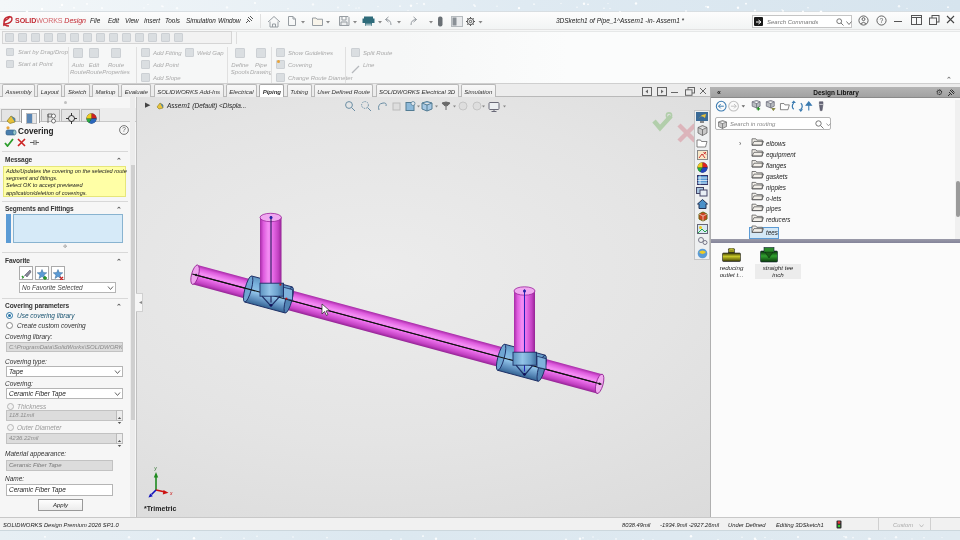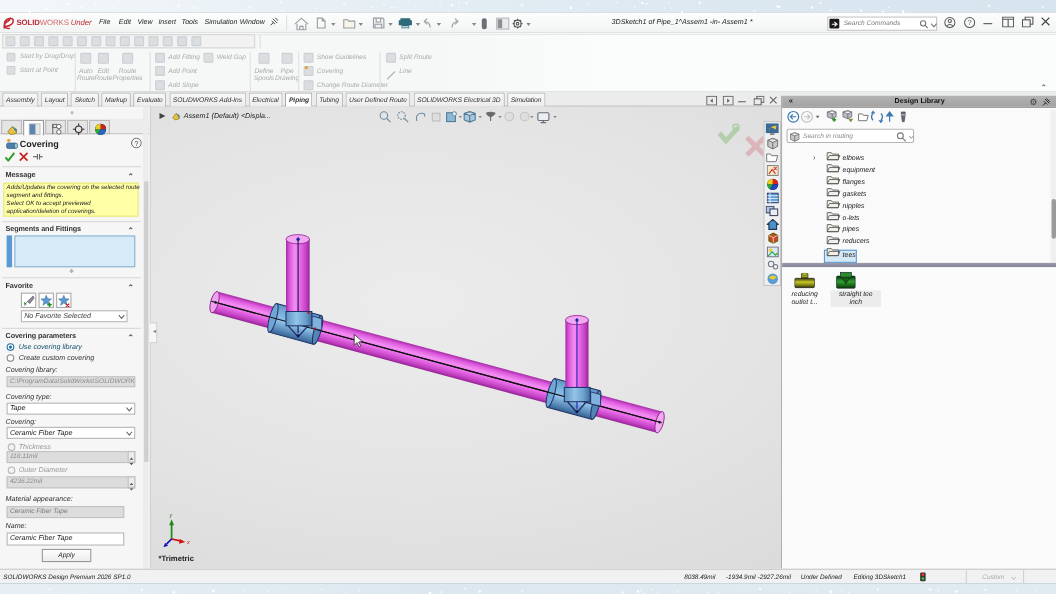--- a/index.html
+++ b/index.html
@@ -79,21 +79,21 @@
         <circle cx="738" cy="5.8" r="1.2" fill="#fff" opacity="0.9"></circle>
         <circle cx="610" cy="6.5" r="0.7" fill="#fff" opacity="0.7"></circle>
         <circle cx="782" cy="7.7" r="0.7" fill="#fff" opacity="0.7"></circle>
         <circle cx="497" cy="4.2" r="0.7" fill="#fff" opacity="0.7"></circle>
       </svg></div>
 
 <div class="abs" id="menubar" style="left:0;top:12px;width:960px;height:18px;background:linear-gradient(#fdfdfd,#f2f4f4);border-bottom:1px solid #e2e2e2;">
   <svg class="abs" style="left:2px;top:2px;" width="12" height="14" viewBox="0 0 12 14">
         <path d="M2 12 Q1 8 4 6 Q8 4 7 2 M3 10 Q10 9 10 5 Q10 2 6 3 Q2 4 2 8 Q2 12 7 12" stroke="#c22a33" stroke-width="1.4" fill="none"></path>
       </svg>
-  <div class="abs" style="left:15px;top:5px;font-size:7.1px;color:#c22a33;white-space:nowrap;letter-spacing:-0.1px;"><b>SOLID</b><span style="color:#d4666c;">WORKS</span><span class="it"> Under</span></div>
+  <div class="abs" style="left:15px;top:5px;font-size:7.1px;color:#c22a33;white-space:nowrap;letter-spacing:-0.1px;"><b>SOLID</b><span style="color:#d4666c;">WORKS</span><span class="it"> Design</span></div>
   <div class="menu" style="left:90px;">File</div>
   <div class="menu" style="left:108px;">Edit</div>
   <div class="menu" style="left:125px;">View</div>
   <div class="menu" style="left:144px;">Insert</div>
   <div class="menu" style="left:165px;">Tools</div>
   <div class="menu" style="left:186px;">Simulation</div>
   <div class="menu" style="left:218px;">Window</div>
   <svg class="abs" style="left:245px;top:4px;" width="8" height="8" viewBox="0 0 8 8">
         <path d="M1 7 L4 4 M3 1 L7 5 M5 0 L8 3 M2 3 L5 6" stroke="#444" stroke-width="0.9" fill="none"></path>
       </svg>

